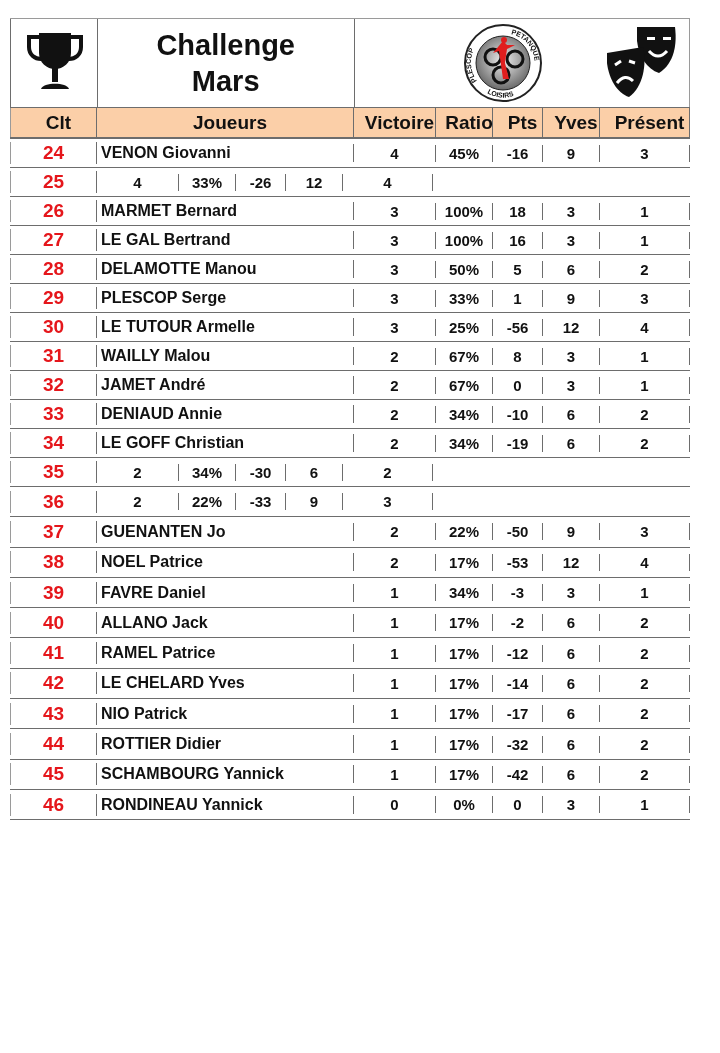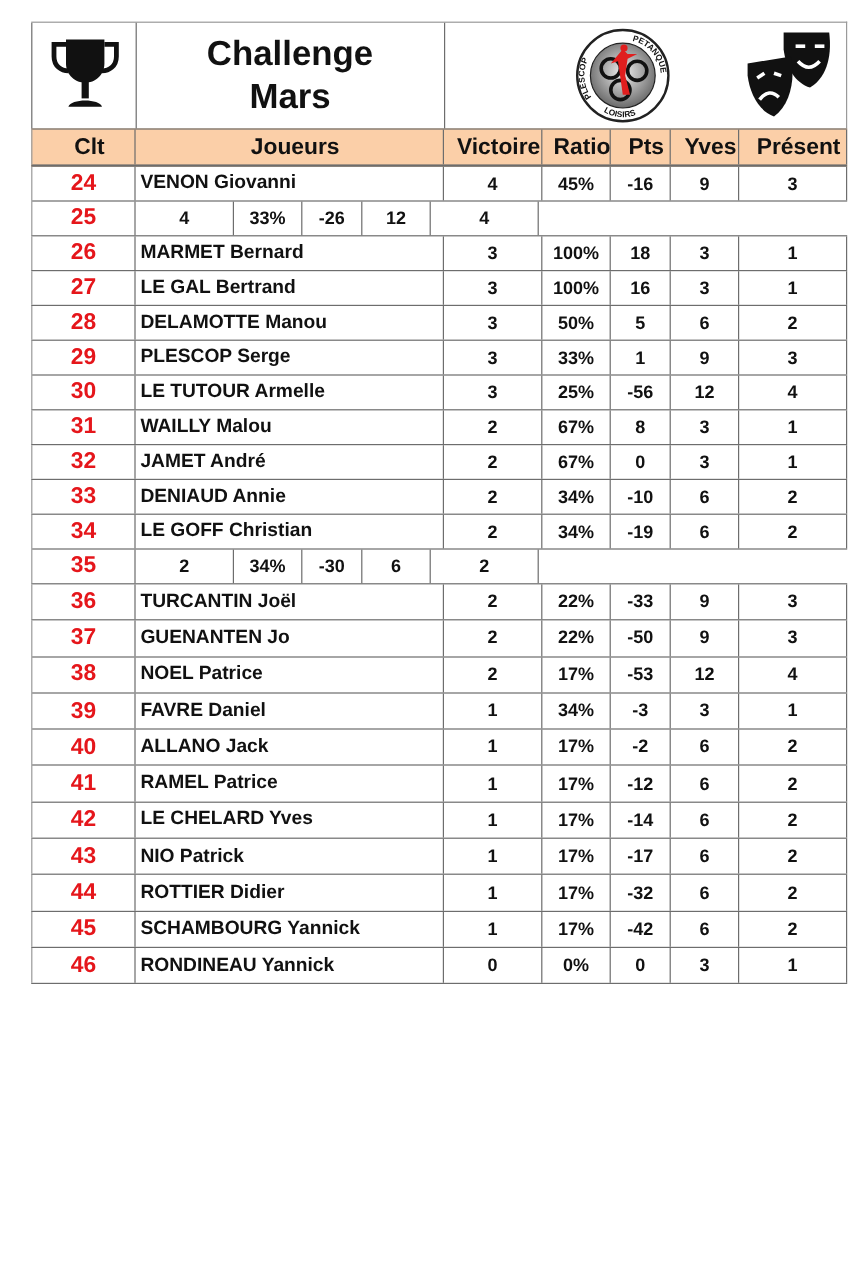--- a/index.html
+++ b/index.html
@@ -1,32 +1,32 @@
 <!DOCTYPE html>
 <html><head>
 <meta charset="utf-8">
 <style>
   html, body { margin: 0; padding: 0; background: #ffffff; }
   body { width: 720px; height: 1053px; position: relative; font-family: "Liberation Sans", sans-serif; color: #111; }
-  .sheet { position: absolute; left: 26px; top: 18px; width: 680px; }
+  .sheet { position: absolute; left: 10px; top: 18px; width: 680px; }
   .title-row { display: flex; height: 88px; border-top: 1px solid #9a9a9a; border-right: 1px solid #9a9a9a; }
   .tcell { box-sizing: border-box; border-left: 1px solid #6d6d6d; display: flex; align-items: center; justify-content: center; }
   .c-clt { width: 87px; }
   .c-name { width: 257px; }
   .c-vic { width: 82px; }
   .c-rat { width: 57px; }
   .c-pts { width: 50px; }
   .c-tot { width: 57px; }
   .c-pre { width: 90px; }
   .title-text { font-weight: bold; font-size: 29px; line-height: 36px; text-align: center; }
   .logo-cell { width: 336px; position: relative; }
   .hdr { display: flex; height: 29px; background: #fbcfa8; border-top: 1px solid #6d6d6d; border-bottom: 2px solid #6d6d6d; }
   .hdr .tcell { font-weight: bold; font-size: 19px; border-right: 1px solid #6d6d6d; border-left: none; padding-left: 10px; }
   .hdr .tcell:first-child { border-left: 1px solid #9a9a9a; }
-  .row { display: flex; height: 28px; border-bottom: 1px solid #6d6d6d; }
+  .row { display: flex; height: 28px; border-bottom: 1px solid #6d6d6d; align-items: center; }
   .row.tall { height: 29.3px; }
   .row .tcell { border-left: none; border-right: 1px solid #6d6d6d; font-weight: bold; font-size: 15px; }
   .row .tcell:first-child { border-left: 1px solid #9a9a9a; }
   .row .c-clt { color: #e5161b; font-size: 19px; }
   .row .c-name { justify-content: flex-start; padding-left: 4px; font-size: 16px; }
   .trophy { position: absolute; left: 14px; top: 10px; }
   .masks { position: absolute; right: 8px; top: 4px; }
   .logo { position: absolute; left: 108px; top: 4px; }
 </style>
 </head>
@@ -195,21 +195,20 @@
       <div class="row">
         <div class="tcell c-clt">35</div>
         <div class="tcell c-vic">2</div>
         <div class="tcell c-rat">34%</div>
         <div class="tcell c-pts">-30</div>
         <div class="tcell c-tot">6</div>
         <div class="tcell c-pre">2</div>
       </div>
       <div class="row tall">
         <div class="tcell c-clt">36</div>
-        <div class="tcell c-name">TURCANTIN Joël</div>
         <div class="tcell c-vic">2</div>
         <div class="tcell c-rat">22%</div>
         <div class="tcell c-pts">-33</div>
         <div class="tcell c-tot">9</div>
         <div class="tcell c-pre">3</div>
       </div>
       <div class="row tall">
         <div class="tcell c-clt">37</div>
         <div class="tcell c-name">GUENANTEN Jo</div>
         <div class="tcell c-vic">2</div>

